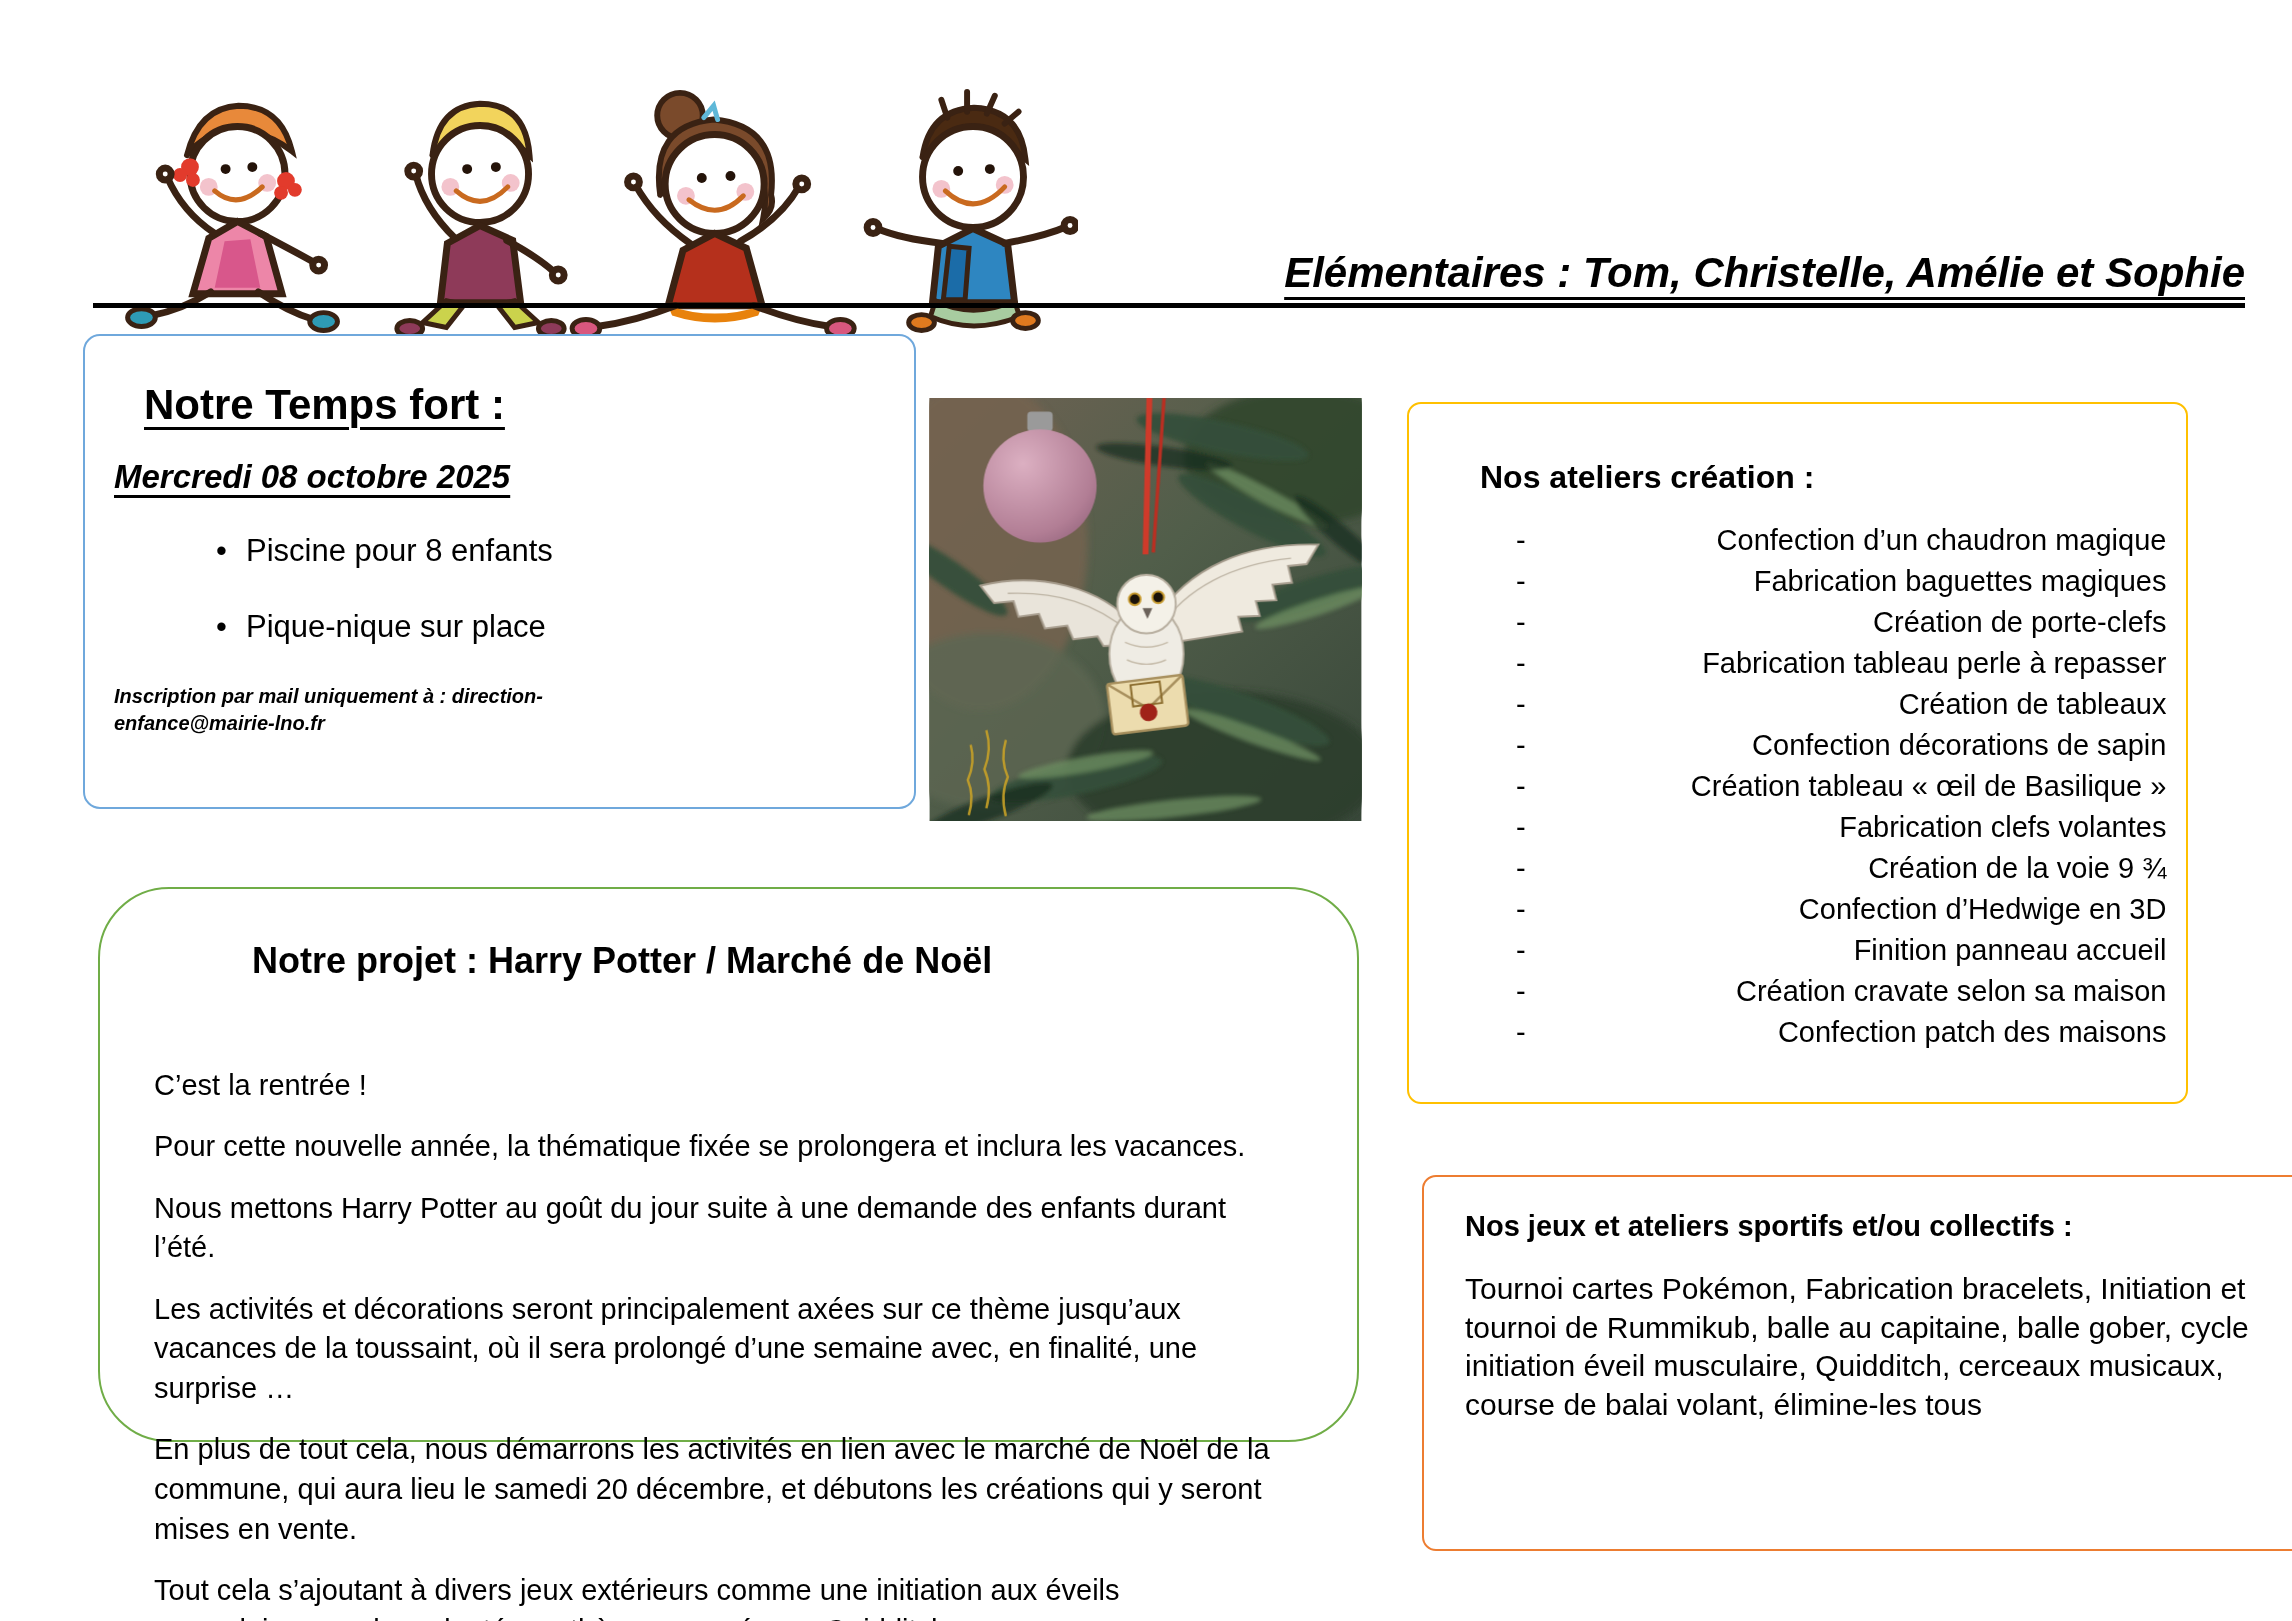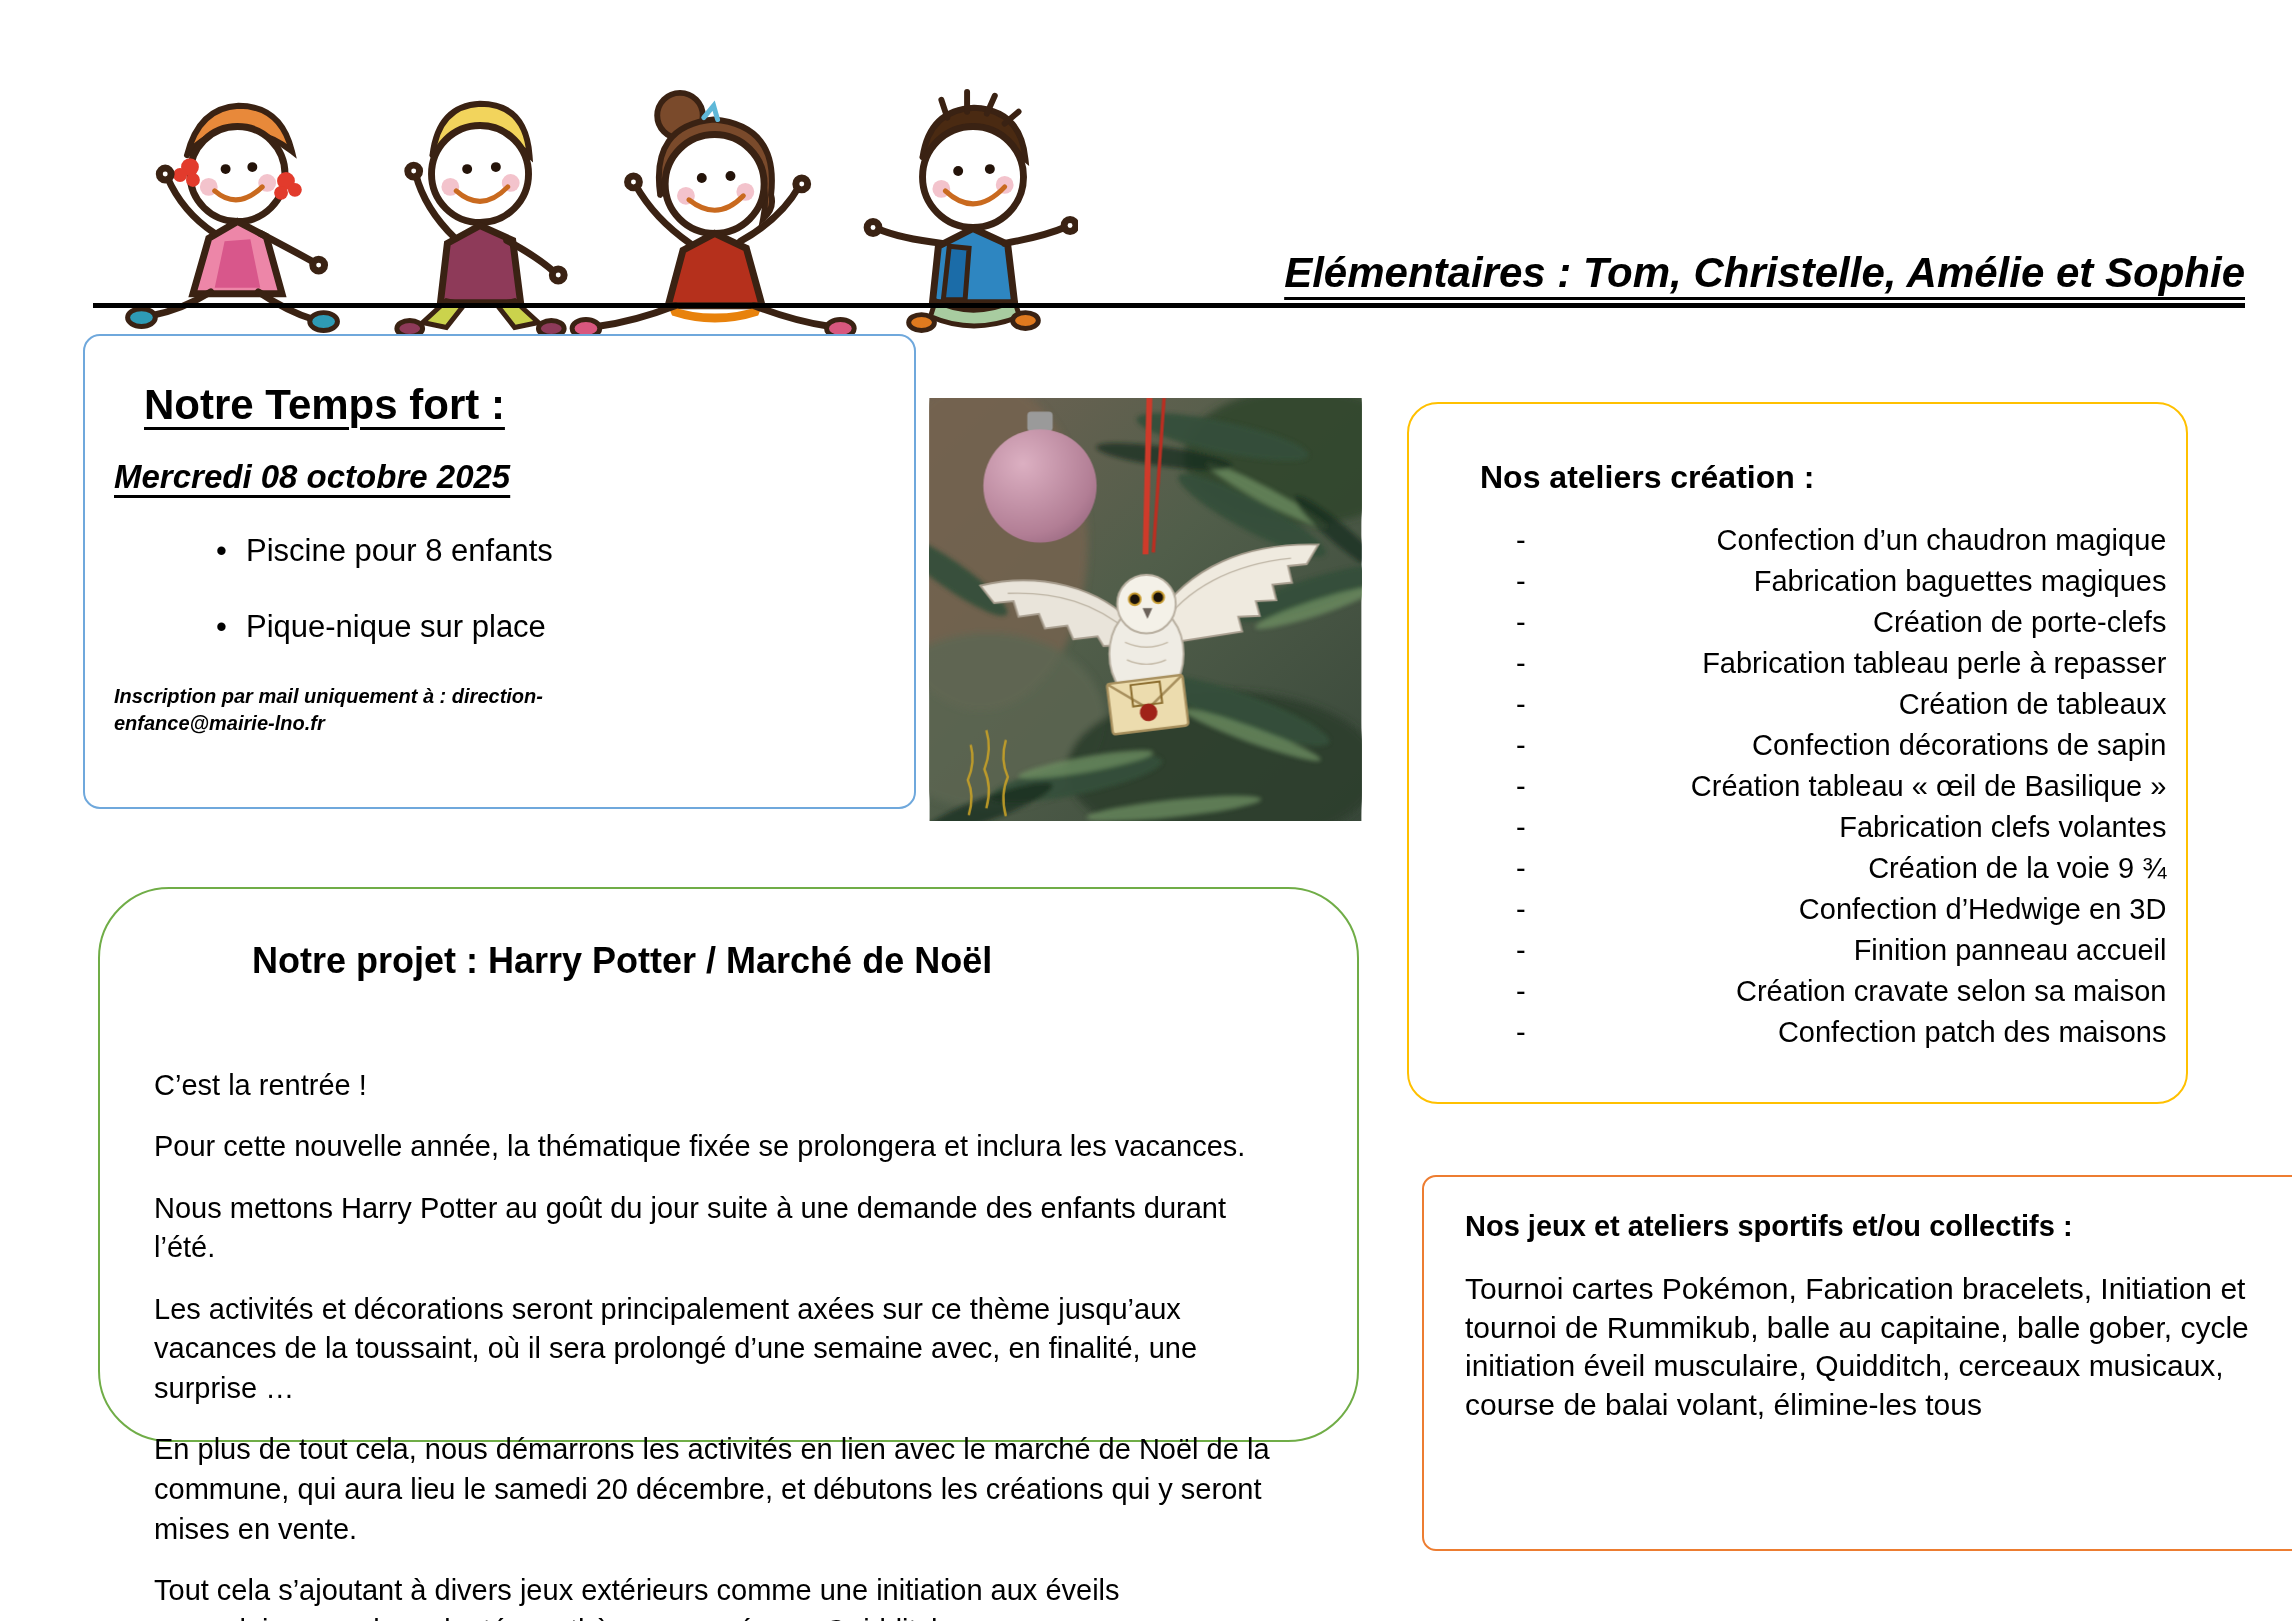--- a/index.html
+++ b/index.html
@@ -20,21 +20,21 @@
     font-size:42px; font-weight:bold; font-style:italic;
     text-decoration:underline; text-decoration-thickness:2.9px; text-underline-offset:9.8px;
     white-space:nowrap;
   }
   .header-rule{position:absolute; left:93px; top:303px; width:2152px; height:4.9px; background:var(--rule);}
   
   .rbox{position:absolute; background:#fff;}
   .box-temps{left:83px; top:334px; width:833px; height:475px;
     border:2.9px solid var(--blue); border-radius:17px;}
   .box-ateliers{left:1407px; top:402px; width:781px; height:702px;
-    border:2.9px solid var(--yellow); border-radius:31px;}
+    border:2.9px solid var(--yellow); border-radius:14px;}
   .box-projet{left:98px; top:887px; width:1261px; height:555px;
     border:2.9px solid var(--green); border-radius:71px;}
   .box-jeux{left:1422px; top:1175px; width:913px; height:376px;
     border:2.9px solid var(--orange); border-radius:14px;}
   
   .tf-heading{margin:45px 0 0 59px; font-size:42px; font-weight:bold;
     text-decoration:underline; text-decoration-thickness:2.9px; text-underline-offset:7.8px;}
   .tf-date{margin:29px 1px 0 29px; font-size:33px; font-weight:bold; font-style:italic;
     text-decoration:underline; text-decoration-thickness:2.9px; text-underline-offset:6.9px;}
   .tf-bullets{margin-top:35px;}

